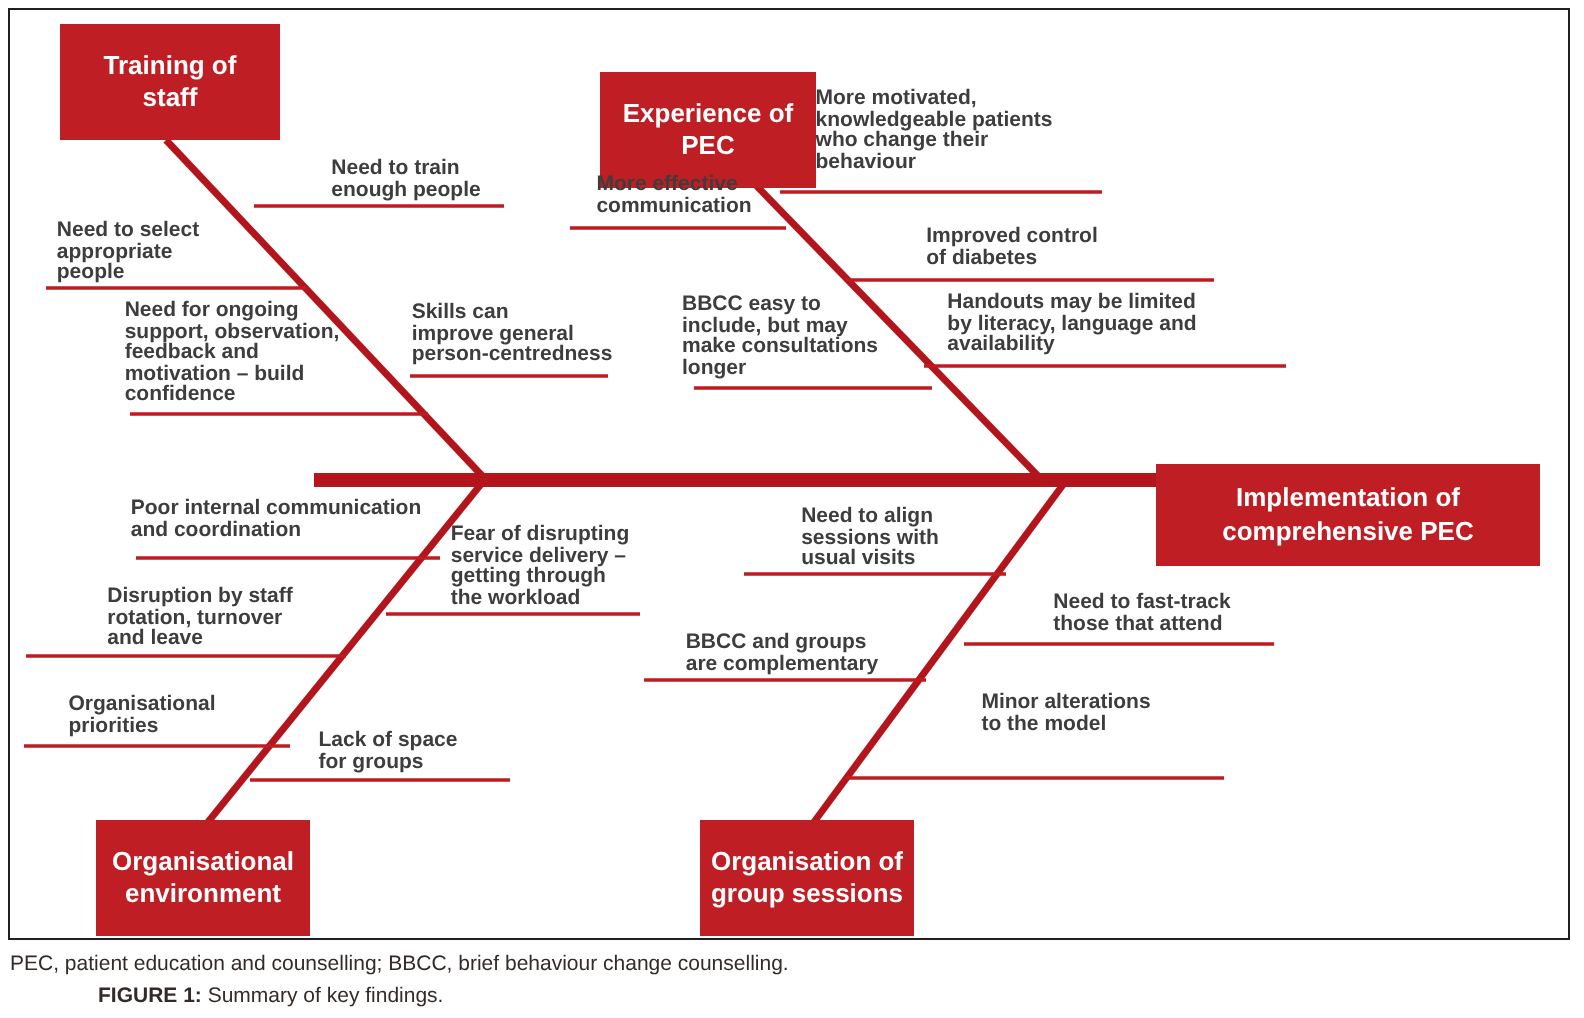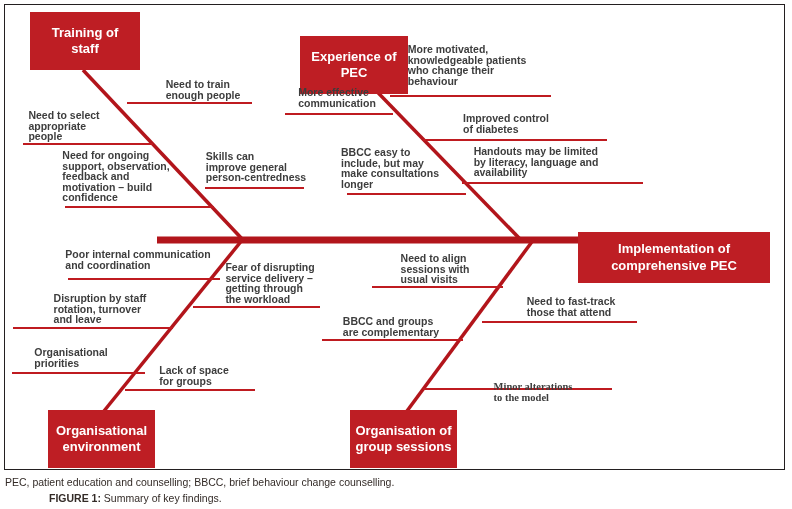--- a/index.html
+++ b/index.html
@@ -120,21 +120,21 @@
 priorities</div>
   <div class="cause" style="left:194px; top:365px;">Lack of space
 for groups</div>
   <div class="cause" style="left:435px; top:253px;">Need to align
 sessions with
 usual visits</div>
   <div class="cause" style="left:391px; top:316px;">BBCC and groups
 are complementary</div>
   <div class="cause" style="left:571px; top:296px;">Need to fast-track
 those that attend</div>
-  <div class="cause" style="left:533px; top:382px;font-family:Liberation Serif, serif;">Minor alterations
+  <div class="cause" style="left:533px; top:346px;">Minor alterations
 to the model</div>
 
   <div class="footnote">PEC, patient education and counselling; BBCC, brief behaviour change counselling.</div>
   <div class="caption">
     <span class="cap-label">FIGURE 1:</span><span> Summary of key findings.</span>
   </div>
 
 </div>
 
 </body></html>

